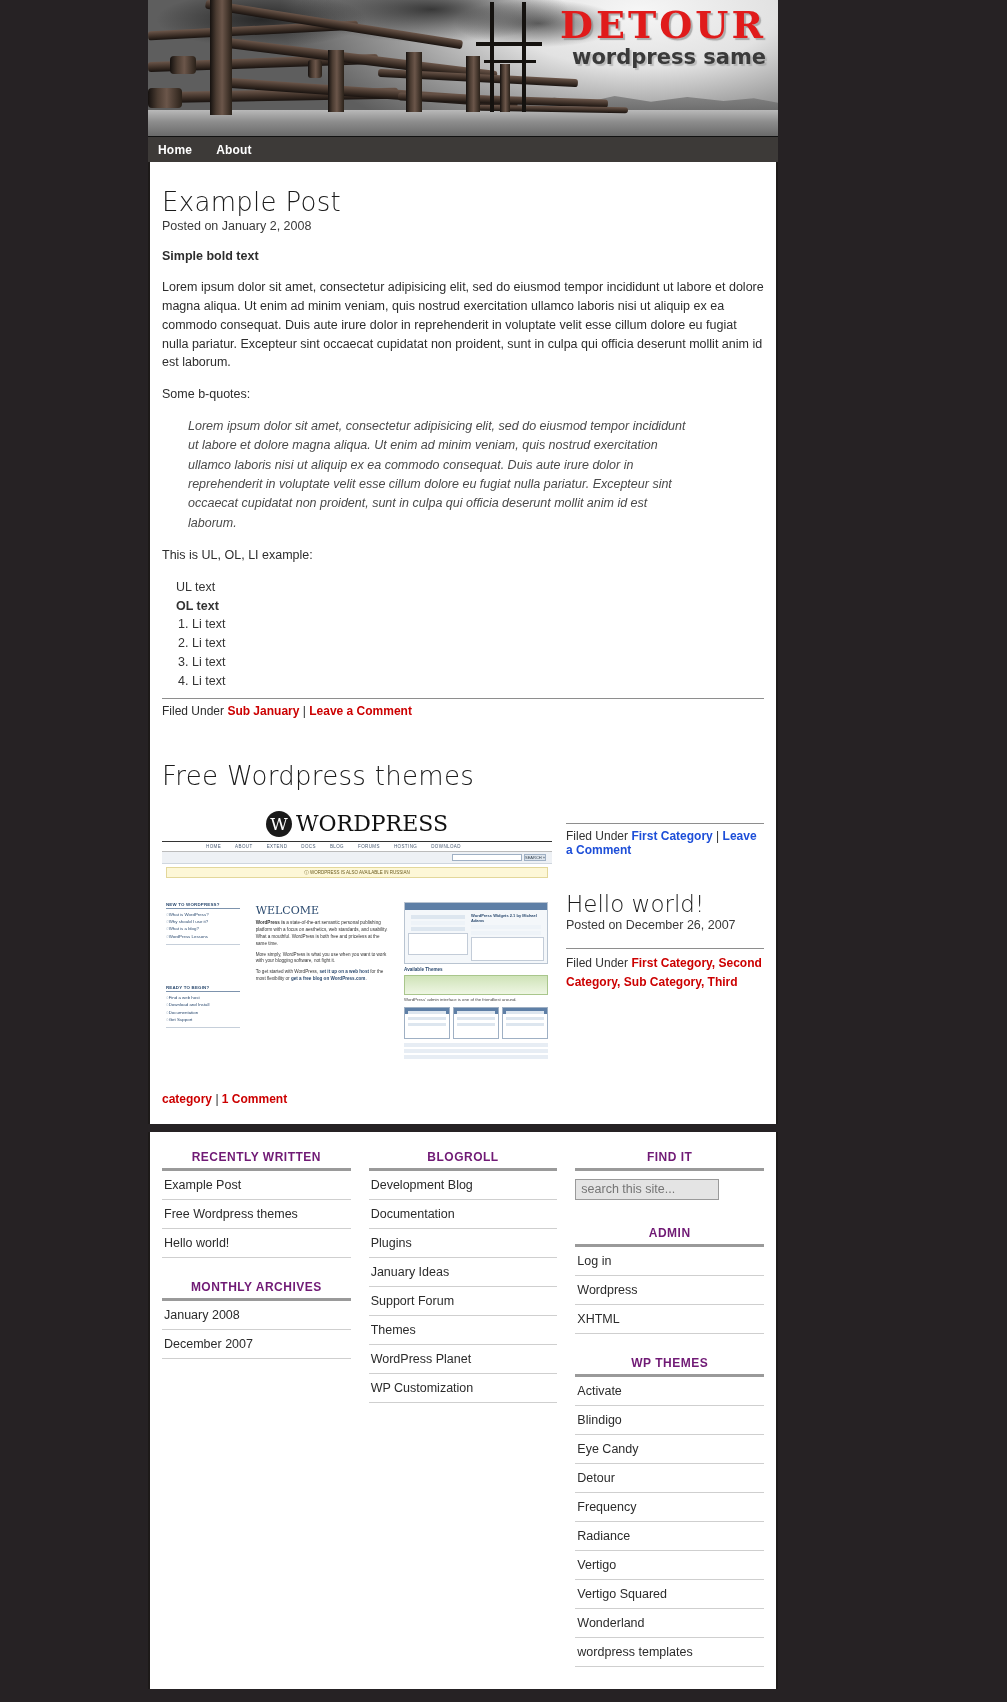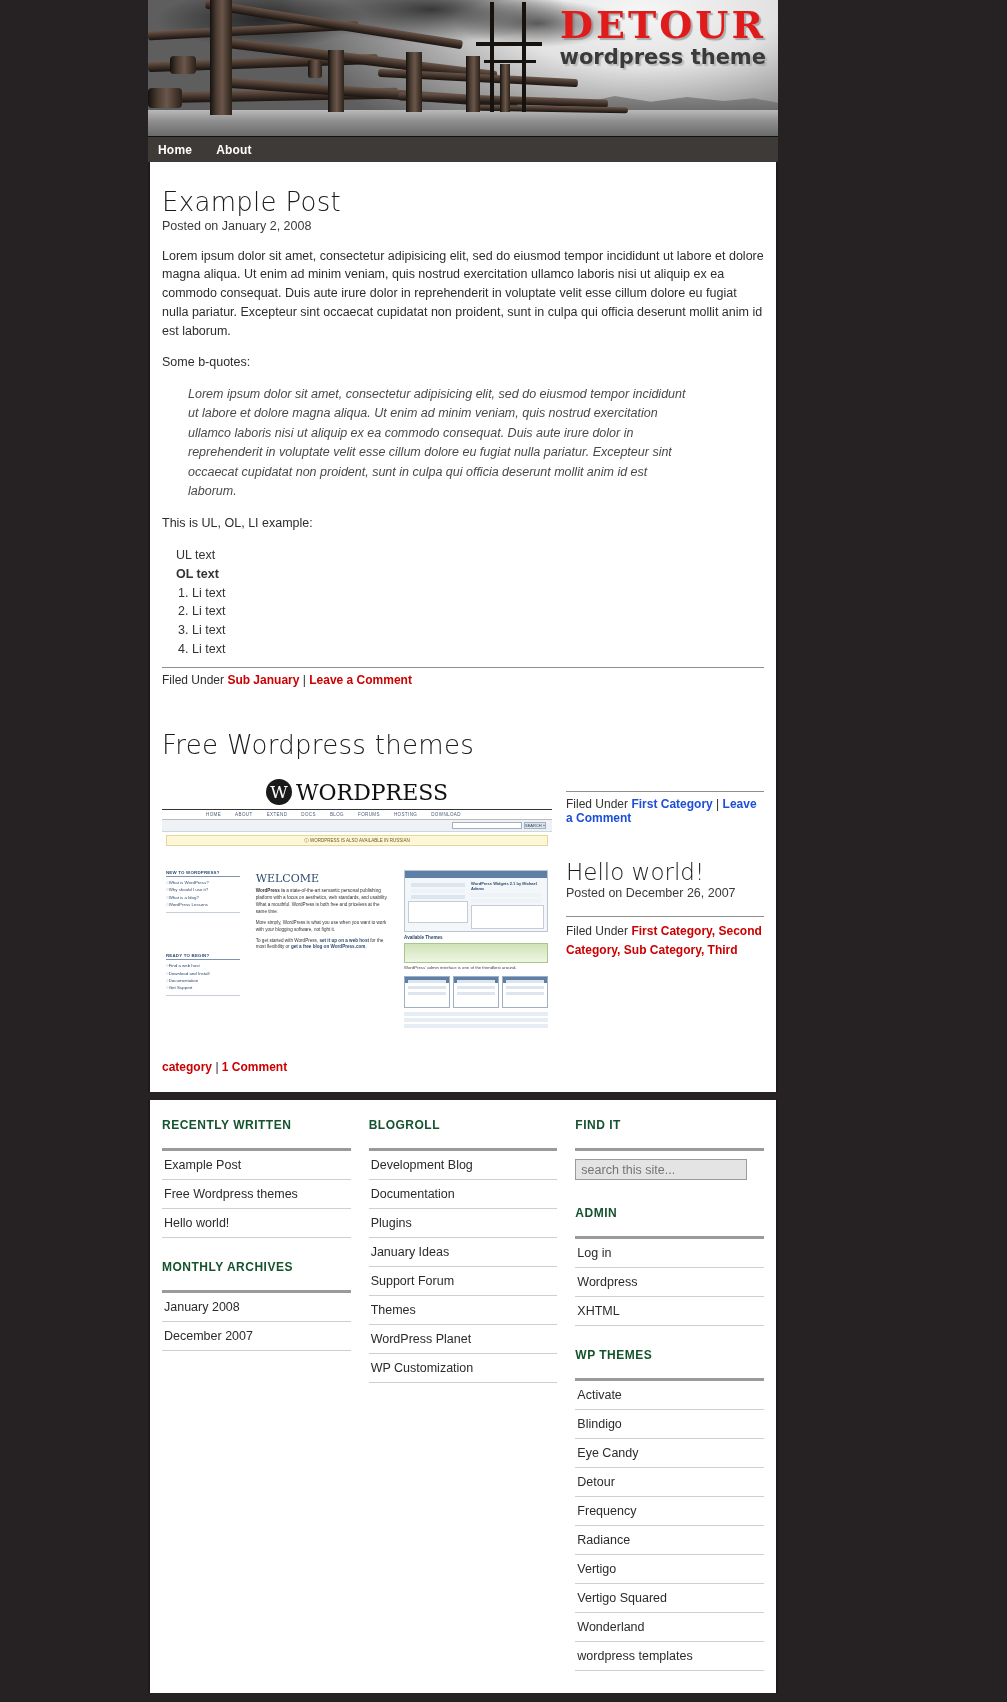--- a/index.html
+++ b/index.html
@@ -137,33 +137,34 @@
   .wp-green { height:20px; background:linear-gradient(180deg,#cfe3b8,#eef6e3); border:1px solid #a9c68c; margin-top:3px; }
   .wp-list-rows div { height:4px; background:#e7edf4; margin-bottom:2px; }
 
   
   #widgets {
     background:#ffffff; border-left:2px solid #1d1a19; border-right:2px solid #1d1a19;
     margin-top:8px; padding:18px 12px 22px 12px; display:flex; gap:18px;
   }
   .wcol { width:192px; }
   .wtitle {
-    font-size:12px; font-weight:bold; color:#14532d; letter-spacing:.5px;
-    text-transform:uppercase; padding-bottom:16px; border-bottom:3px solid #9a9a9a;
+    font-size:12px; font-weight:bold; color:#701a75; letter-spacing:.5px;
+    text-transform:uppercase; padding-bottom:4px; border-bottom:3px solid #9a9a9a;
     margin:0 0 0 0;
+    text-align:center;
   }
   .wtitle.spaced { margin-top:22px; }
   .wlist { list-style:none; margin:0; padding:0; }
   .wlist li { border-bottom:1px solid #cfcfcf; }
   .wlist li a {
     display:block; padding:7px 2px; font-size:12.5px; color:#2b2b2b; text-decoration:none;
   }
   .search-wrap { padding:8px 0 4px; }
   .search-input {
-    width:172px; height:21px; background:#e4e4e4; border:1px solid #9a9a9a;
+    width:144px; height:21px; background:#e4e4e4; border:1px solid #9a9a9a;
     font-family:"Liberation Sans", sans-serif; font-size:12.5px; color:#3a3a3a;
     padding:0 5px;
   }
 </style>
 </head>
 <body>
 
 <div id="page-wrap">
   <div id="shell">
 
@@ -194,35 +195,36 @@
 
       <div class="mast" style="left:342px;top:2px;width:4px;height:110px;"></div>
       <div class="mast" style="left:374px;top:2px;width:4px;height:110px;"></div>
       <div class="mast" style="left:328px;top:42px;width:66px;height:4px;"></div>
       <div class="mast" style="left:336px;top:60px;width:52px;height:3px;"></div>
 
       <div style="position:absolute; right:12px; top:6px; text-align:right;">
         <div style="font-family:'DejaVu Serif', serif; font-weight:bold; font-size:38px; color:#e01b1b;
                     letter-spacing:3px; line-height:1; text-shadow:2px 2px 1px rgba(120,120,120,.55);">DETOUR</div>
         <div style="font-family:'DejaVu Sans', sans-serif; font-weight:bold; font-size:21px; color:#3a3a3a;
-                    letter-spacing:0px; line-height:1.1; margin-top:2px; text-shadow:2px 2px 1px rgba(150,150,150,.5);">wordpress theme</div>
+                    letter-spacing:0px; line-height:1.1; margin-top:2px; text-shadow:2px 2px 1px rgba(150,150,150,.5);">wordpress same</div>
       </div>
     </div>
 
     <div id="nav">
       <a href="#">Home</a>
       <a href="#">About</a>
     </div>
 
     <div id="content">
 
       <div class="post" id="post-one">
         <h2 class="entry-title">Example Post</h2>
         <div class="entry-date">Posted on January 2, 2008</div>
         <div class="entry">
+          <p class="strong-line">Simple bold text</p>
           <p>Lorem ipsum dolor sit amet, consectetur adipisicing elit, sed do eiusmod tempor incididunt ut labore et dolore magna aliqua. Ut enim ad minim veniam, quis nostrud exercitation ullamco laboris nisi ut aliquip ex ea commodo consequat. Duis aute irure dolor in reprehenderit in voluptate velit esse cillum dolore eu fugiat nulla pariatur. Excepteur sint occaecat cupidatat non proident, sunt in culpa qui officia deserunt mollit anim id est laborum.</p>
           <p>Some b-quotes:</p>
           <blockquote>Lorem ipsum dolor sit amet, consectetur adipisicing elit, sed do eiusmod tempor incididunt ut labore et dolore magna aliqua. Ut enim ad minim veniam, quis nostrud exercitation ullamco laboris nisi ut aliquip ex ea commodo consequat. Duis aute irure dolor in reprehenderit in voluptate velit esse cillum dolore eu fugiat nulla pariatur. Excepteur sint occaecat cupidatat non proident, sunt in culpa qui officia deserunt mollit anim id est laborum.</blockquote>
           <p>This is UL, OL, LI example:</p>
           <ul class="plain">
             <li>UL text</li>
             <li class="indent">OL text</li>
           </ul>
           <ol class="nums">
             <li>Li text</li>

